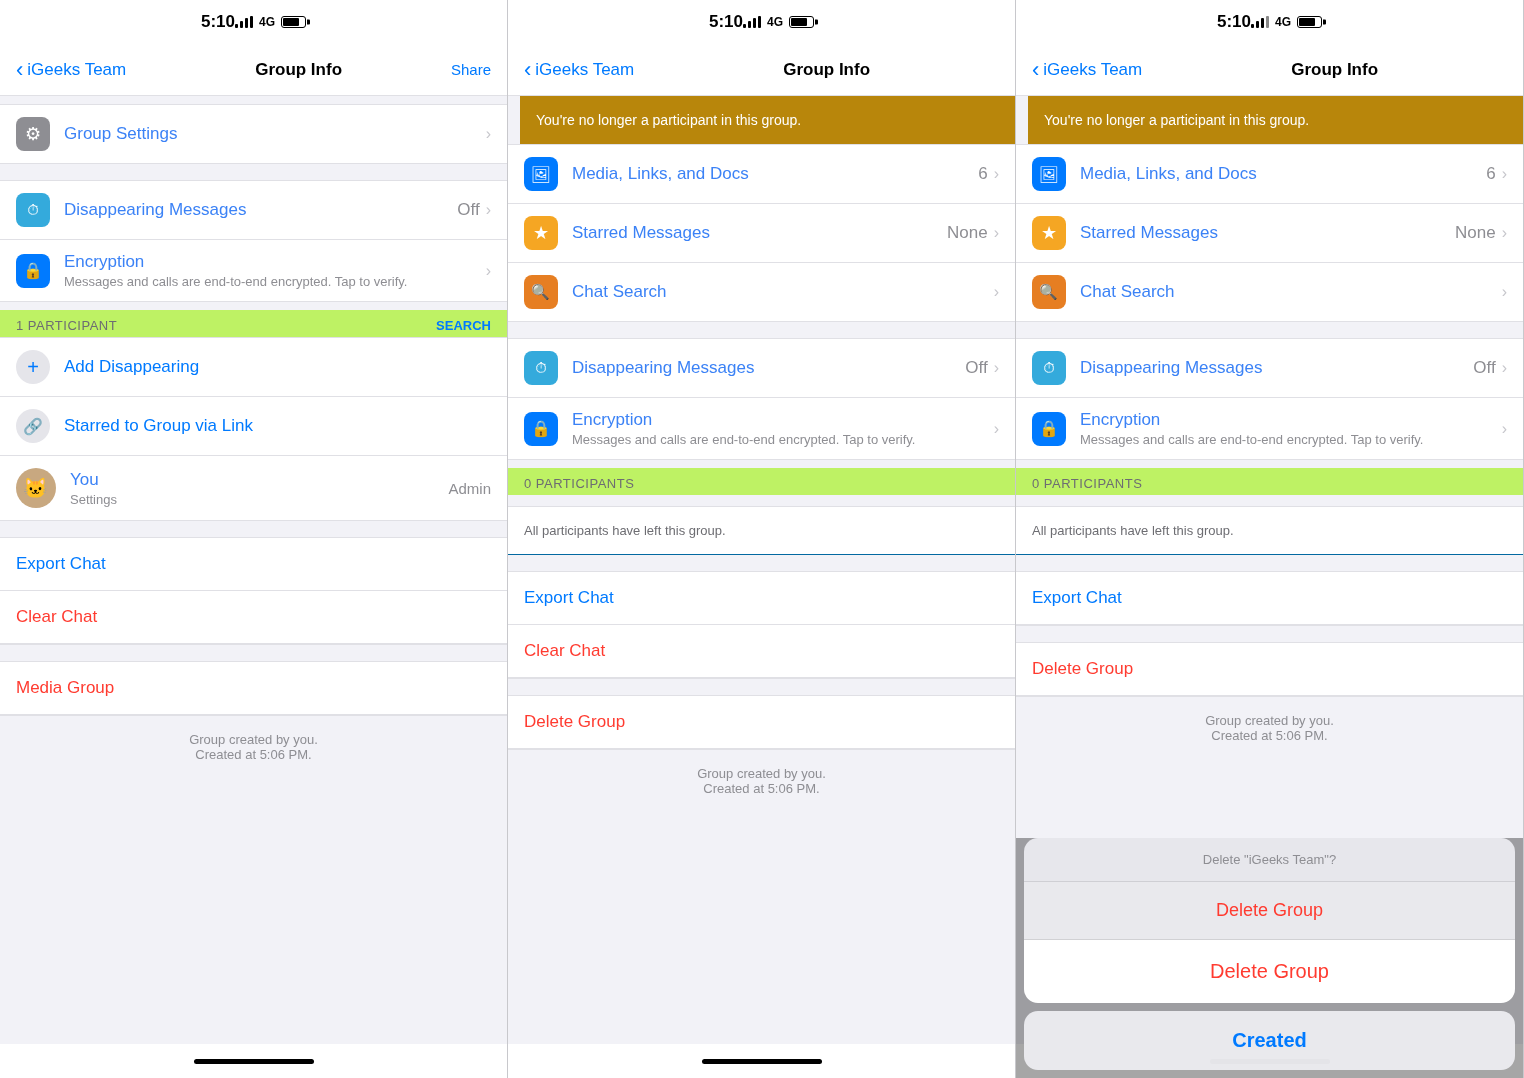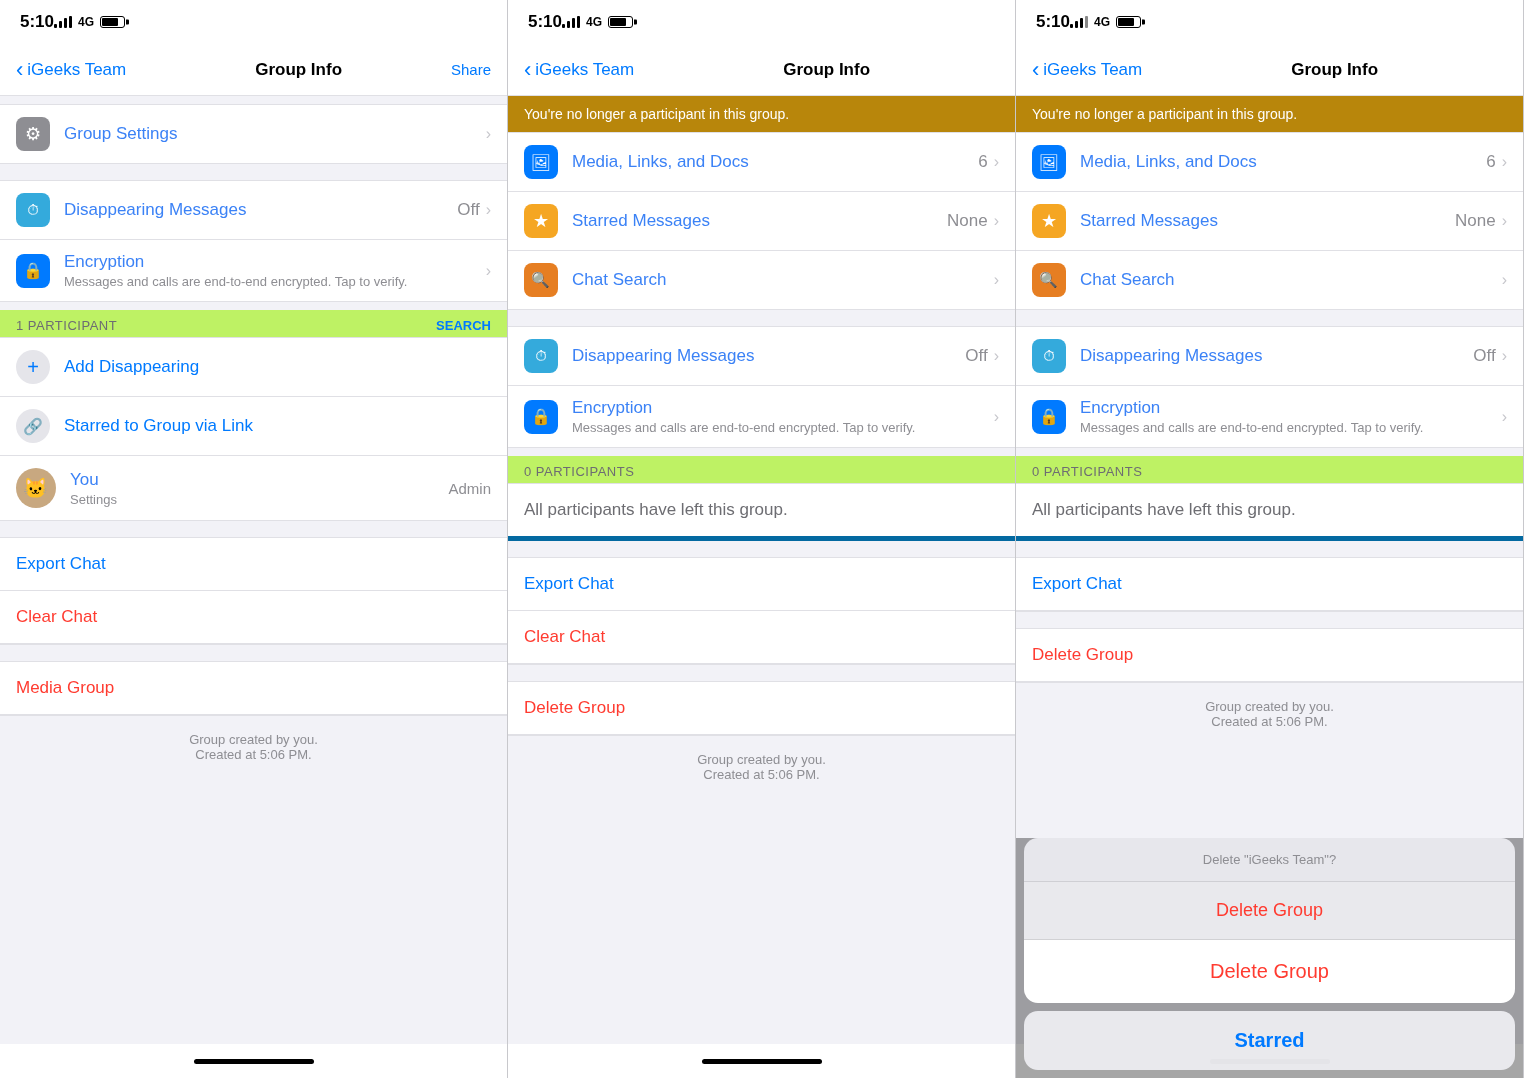--- a/index.html
+++ b/index.html
@@ -22,21 +22,21 @@
       border-right: 1px solid #c8c8cc;
       overflow: hidden;
     }
 
     
     .status-bar {
       background: #fff;
       height: 44px;
       display: flex;
       align-items: center;
-      justify-content: flex-start;
+      justify-content: center;
       padding: 0 20px;
       flex-shrink: 0;
     }
 
     .status-time {
       font-size: 17px;
       font-weight: 600;
       color: #000;
     }
 
@@ -131,24 +131,25 @@
 
     .nav-action {
       color: #007aff;
       font-size: 15px;
       cursor: pointer;
     }
 
     
     .warning-banner {
       background: #b8860b;
-      padding: 10px 16px;
+      padding: 16px 16px;
       color: #fff;
       font-size: 14px;
       flex-shrink: 0;
+      margin-left: 12px;
     }
 
     
     .content {
       flex: 1;
       overflow-y: auto;
       background: #f2f2f7;
     }
 
     
@@ -322,26 +323,27 @@
     .home-bar {
       width: 120px;
       height: 5px;
       background: #000;
       border-radius: 3px;
     }
 
     .empty-section {
       background: #fff;
       padding: 16px;
-      font-size: 17px;
+      font-size: 13px;
       color: #6d6d72;
       text-align: left;
       border-top: 1px solid #e0e0e5;
-      border-bottom: 5px solid #0369a1;
+      border-bottom: 1px solid #0369a1;
       margin-bottom: 8px;
+      margin-top: 11px;
     }
 
     
     .action-sheet-overlay {
       position: absolute;
       bottom: 0;
       left: 0;
       right: 0;
       background: rgba(0,0,0,0.35);
       display: flex;
@@ -721,15 +723,15 @@
   <div class="home-indicator">
     <div class="home-bar"></div>
   </div>
 
   <div class="action-sheet-overlay">
     <div class="action-sheet">
       <div class="action-sheet-title">Delete "iGeeks Team"?</div>
       <div class="action-sheet-btn red" style="font-size:18px; padding:18px; background:rgba(235,235,240,0.97); border-top:none;">Delete Group</div>
       <div class="action-sheet-btn red last" style="font-size:20px; font-weight:500; padding:20px; background:#fff;">Delete Group</div>
     </div>
-    <div class="action-sheet-cancel">Starred</div>
+    <div class="action-sheet-cancel">Created</div>
   </div>
 </div>
 
 </body></html>

